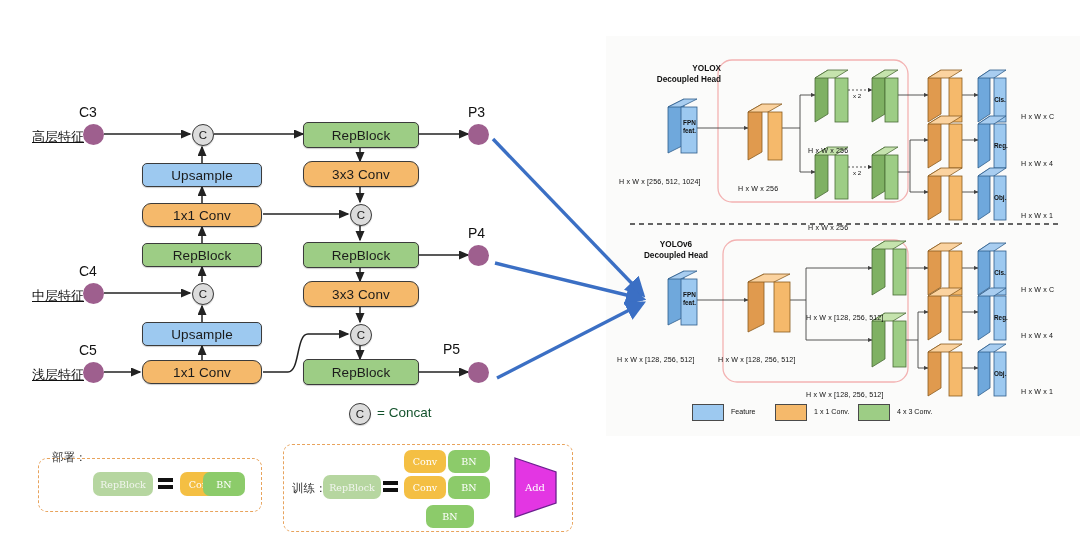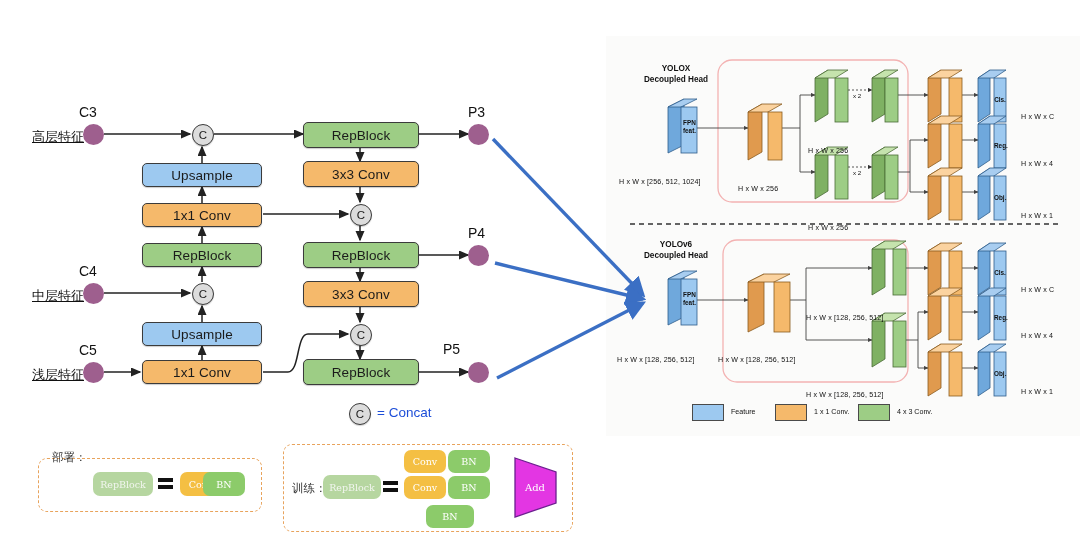--- a/index.html
+++ b/index.html
@@ -6,21 +6,21 @@
   body{width:1080px;height:550px;position:relative;overflow:hidden;
        font-family:"Liberation Sans","DejaVu Sans",sans-serif;color:#111;}
   #root{position:absolute;left:0;top:0;width:1080px;height:550px;}
 
   
   .node{position:absolute;box-sizing:border-box;border:1px solid #3b3b3b;border-radius:5px;
         display:flex;align-items:center;justify-content:center;
         font-size:13.5px;color:#1b1b1b;letter-spacing:.1px;
         box-shadow:0 1px 1px rgba(0,0,0,.20);}
   .n-green{background:#9dcd85;}
-  .n-orange{background:#f5b96b;}
+  .n-orange{background:#f5b96b;border-radius:9px;}
   .n-blue{background:#9dc9f0;}
 
   
   .concat{position:absolute;width:20px;height:20px;border-radius:50%;
           background:#dcdcdc;border:1.4px solid #3b3b3b;
           display:flex;align-items:center;justify-content:center;
           font-size:11.5px;font-weight:400;color:#1b1b1b;
           box-shadow:0 1px 1px rgba(0,0,0,.18);}
 
   
@@ -51,21 +51,21 @@
       font-size:9.5px;color:#fff;font-family:"DejaVu Serif",serif;}
   .rb-rep{background:#b6d6a0;color:#f2f6ef;}
   .rb-conv{background:#f4bf43;}
   .rb-bn{background:#8ccb6a;}
   .eq{position:absolute;width:15px;height:12px;}
   .eq i{position:absolute;left:0;width:15px;height:4px;background:#111;display:block;}
   .addtxt{position:absolute;font-size:10px;color:#fff;font-family:"DejaVu Serif",serif;
           display:flex;align-items:center;justify-content:center;}
 
   svg.lay{position:absolute;left:0;top:0;width:1080px;height:550px;overflow:visible;}
-  .concat-legend{position:absolute;font-size:13.5px;color:#1d4ed8;white-space:nowrap;}
+  .concat-legend{position:absolute;font-size:13.5px;color:#14532d;white-space:nowrap;}
 </style>
 </head>
 <body>
 
 <div id="root">
 
   <div id="rightPanel"></div>
 
   <svg class="lay">
     <defs>
@@ -330,21 +330,21 @@
       <polygon points="978,296 990,288 1006,288 994,296" fill="#a8cdf0" stroke="#2f5d8a" stroke-width="0.8"></polygon>
       <rect x="994" y="296" width="12" height="44" fill="#9dc9f0" stroke="#2f5d8a" stroke-width="0.8"></rect>
     </g>
     <g>
       <polygon points="978,352 990,344 990,388 978,396" fill="#6fa8dc" stroke="#2f5d8a" stroke-width="0.8"></polygon>
       <polygon points="978,352 990,344 1006,344 994,352" fill="#a8cdf0" stroke="#2f5d8a" stroke-width="0.8"></polygon>
       <rect x="994" y="352" width="12" height="44" fill="#9dc9f0" stroke="#2f5d8a" stroke-width="0.8"></rect>
     </g>
   </svg>
 
-  <div class="rp-title" style="left:631px;top:64px;width:90px;">
+  <div class="rp-title" style="left:631px;top:64px;width:90px;text-align:right;">
     <span>YOLOX</span><br>
     <span>Decoupled Head</span>
   </div>
   <div class="rp-lbl" style="left:681px;top:119px;width:17px;text-align:center;line-height:1.25;">
     <span>FPN</span><br>
     <span>feat.</span>
   </div>
   <div class="rp-cap" style="left:619px;top:158px;">H x W x [256, 512, 1024]</div>
   <div class="rp-cap" style="left:738px;top:165px;">H x W x 256</div>
   <div class="rp-cap" style="left:808px;top:127px;">H x W x 256</div>

